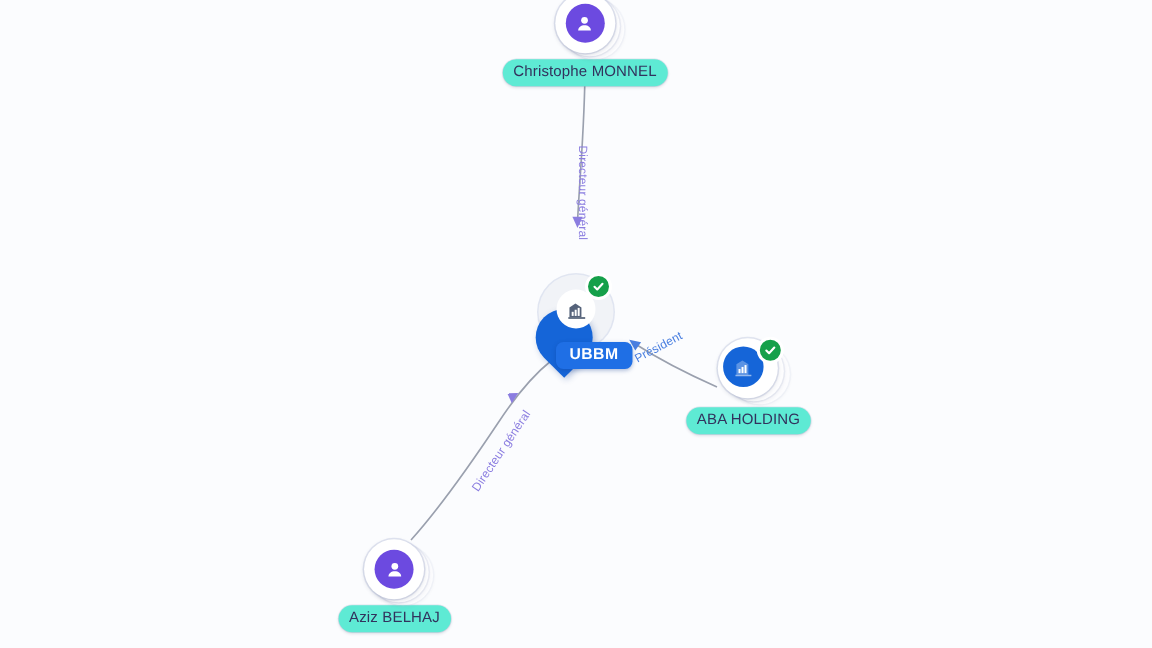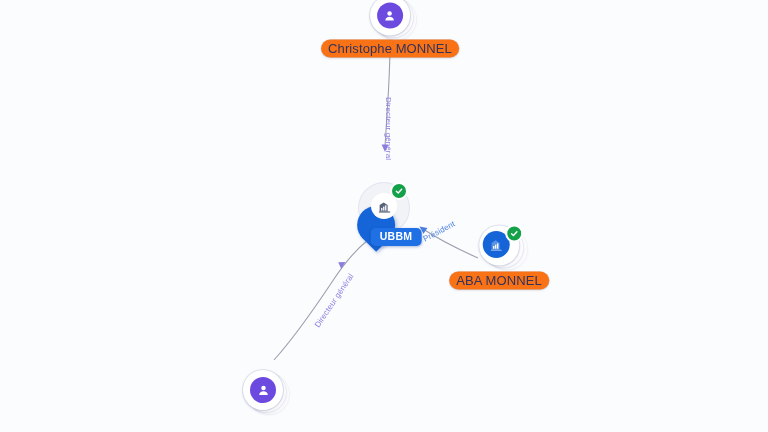--- a/index.html
+++ b/index.html
@@ -36,23 +36,23 @@
     position: absolute;
     transform: translate(-50%, -50%);
     display: flex;
     flex-direction: column;
     align-items: center;
     cursor: pointer;
   }
 
   .node-label {
     margin-top: 3px;
-    background: #f97316;
+    background: #5eead4;
     color: #32325d;
-    font-size: 13px;
+    font-size: 10px;
     line-height: 13px;
     letter-spacing: .1px;
     padding: 2px 7px 3px 7px;
     border-radius: 9px;
     white-space: nowrap;
     box-shadow: 0 1px 2px rgba(40,50,90,.16), 0 0 0 .5px rgba(180,190,215,.35);
   }
 
   
   .person-wrap {
@@ -289,30 +289,31 @@
           <rect x="10.1" y="12.2" width="2.1" height="6.6" fill="#ffffff"></rect>
           <rect x="13.3" y="10.2" width="2.1" height="8.6" fill="#ffffff"></rect>
         </svg>
       </div>
       <div class="verified-badge" style="left:32px; top:2px;">
         <svg width="8" height="8" viewBox="0 0 24 24" fill="none" stroke="#ffffff" stroke-width="4.2" stroke-linecap="round" stroke-linejoin="round">
           <polyline points="4,12.5 9.5,18 20,6.5"></polyline>
         </svg>
       </div>
     </div>
-    <div class="node-label">ABA MONNEL</div>
+    <div class="node-label">ABA HOLDING</div>
   </div>
 
   <div class="node" style="left:263px; top:390px;">
     <div class="person-wrap">
       <div class="person-halo s3"></div>
       <div class="person-halo s2"></div>
       <div class="person-halo"></div>
       <div class="person-disc">
         <svg width="15" height="15" viewBox="0 0 24 24" fill="#ffffff">
           <circle cx="12" cy="8" r="3.6"></circle>
           <path d="M5.2 19c0-3.8 3.1-5.8 6.8-5.8s6.8 2 6.8 5.8z"></path>
         </svg>
       </div>
     </div>
+    <div class="node-label">Aziz BELHAJ</div>
   </div>
 
 </div>
 
 </body></html>

